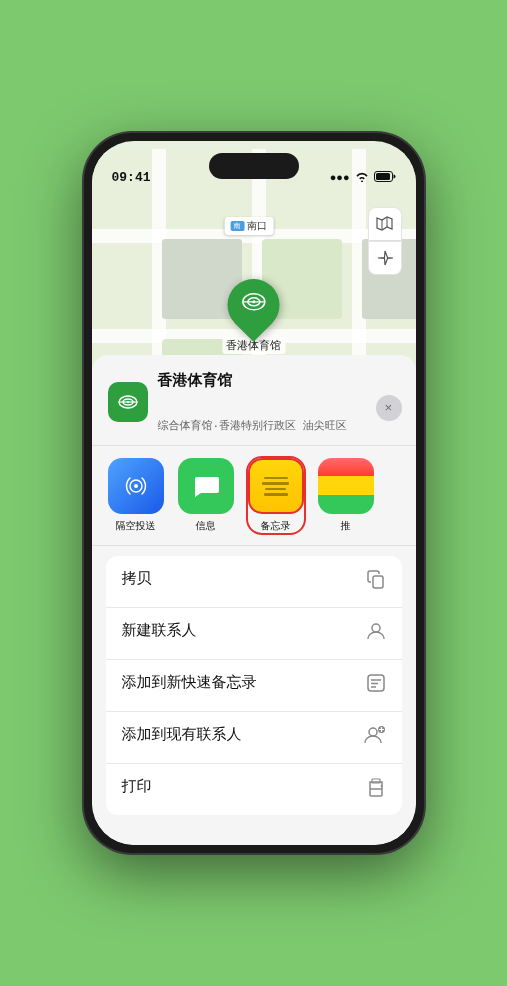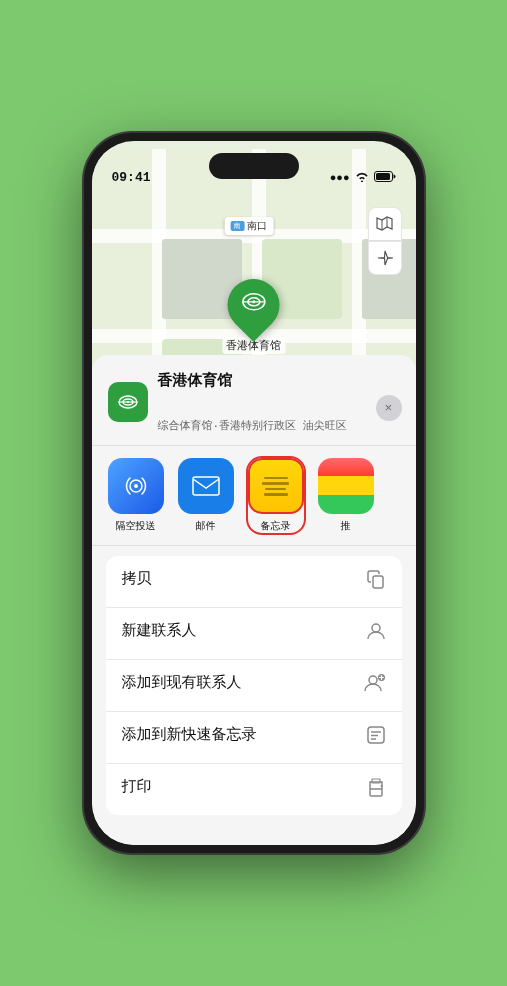--- a/index.html
+++ b/index.html
@@ -441,30 +441,29 @@
           <div class="share-icon-wrap share-icon-airdrop">
             <svg width="28" height="28" viewBox="0 0 28 28" fill="none">
               <path d="M14 8a6 6 0 1 1 0 12A6 6 0 0 1 14 8z" stroke="white" stroke-width="1.5" fill="none"></path>
               <circle cx="14" cy="14" r="2" fill="white"></circle>
               <path d="M8 6a11 11 0 0 0 0 16M20 6a11 11 0 0 1 0 16" stroke="white" stroke-width="1.5" fill="none" stroke-linecap="round"></path>
             </svg>
           </div>
           <span class="share-label">隔空投送</span>
         </div>
 
-
         <div class="share-item">
-          <div class="share-icon-wrap share-icon-mail">
-            <svg width="30" height="24" viewBox="0 0 30 24" fill="none">
-              <rect x="2" y="3" width="26" height="18" rx="2" fill="none" stroke="white" stroke-width="1.5"></rect>
-              <path d="M2 5l13 9 13-9" stroke="white" stroke-width="1.5" fill="none"></path>
+          <div class="share-icon-wrap share-icon-messages">
+            <svg width="30" height="28" viewBox="0 0 30 28" fill="none">
+              <path d="M4 5h22a2 2 0 0 1 2 2v12a2 2 0 0 1-2 2H10l-6 4V7a2 2 0 0 1 2-2z" fill="white"></path>
             </svg>
           </div>
-          <span class="share-label">邮件</span>
-        </div>
+          <span class="share-label">信息</span>
+        </div>
+
 
         <div class="share-item notes-selected">
           <div class="share-icon-wrap share-icon-notes">
             <div style="display:flex;flex-direction:column;gap:3px;padding:8px 10px;width:100%;height:100%;justify-content:center;">
               <div style="height:2.5px;background:rgba(0,0,0,0.35);border-radius:1px;width:75%;margin:0 auto;"></div>
               <div style="height:2.5px;background:rgba(0,0,0,0.35);border-radius:1px;width:85%;margin:0 auto;"></div>
               <div style="height:2.5px;background:rgba(0,0,0,0.35);border-radius:1px;width:65%;margin:0 auto;"></div>
               <div style="height:2.5px;background:rgba(0,0,0,0.35);border-radius:1px;width:75%;margin:0 auto;"></div>
             </div>
           </div>
@@ -491,43 +490,43 @@
         <div class="action-row">
           <span class="action-label">新建联系人</span>
           <span class="action-icon">
             <svg width="20" height="20" viewBox="0 0 20 20" fill="none">
               <circle cx="10" cy="7" r="4" stroke="#888" stroke-width="1.5" fill="none"></circle>
               <path d="M2 18c0-4 3.6-7 8-7s8 3 8 7" stroke="#888" stroke-width="1.5" fill="none"></path>
             </svg>
           </span>
         </div>
         <div class="action-row">
+          <span class="action-label">添加到新快速备忘录</span>
+          <span class="action-icon">
+            <svg width="20" height="20" viewBox="0 0 20 20" fill="none">
+              <rect x="2" y="2" width="16" height="16" rx="3" stroke="#888" stroke-width="1.5" fill="none"></rect>
+              <line x1="5" y1="7" x2="15" y2="7" stroke="#888" stroke-width="1.3"></line>
+              <line x1="5" y1="10.5" x2="12" y2="10.5" stroke="#888" stroke-width="1.3"></line>
+              <line x1="5" y1="14" x2="10" y2="14" stroke="#888" stroke-width="1.3"></line>
+            </svg>
+          </span>
+        </div>
+        <div class="action-row">
           <span class="action-label">添加到现有联系人</span>
           <span class="action-icon">
             <svg width="22" height="20" viewBox="0 0 22 20" fill="none">
               <circle cx="9" cy="7" r="4" stroke="#888" stroke-width="1.5" fill="none"></circle>
               <path d="M1 18c0-4 3.6-7 8-7s8 3 8 7" stroke="#888" stroke-width="1.5" fill="none"></path>
               <circle cx="17.5" cy="4.5" r="3.5" fill="#888"></circle>
               <line x1="17.5" y1="2.5" x2="17.5" y2="6.5" stroke="white" stroke-width="1.2" stroke-linecap="round"></line>
               <line x1="15.5" y1="4.5" x2="19.5" y2="4.5" stroke="white" stroke-width="1.2" stroke-linecap="round"></line>
             </svg>
           </span>
         </div>
         <div class="action-row">
-          <span class="action-label">添加到新快速备忘录</span>
-          <span class="action-icon">
-            <svg width="20" height="20" viewBox="0 0 20 20" fill="none">
-              <rect x="2" y="2" width="16" height="16" rx="3" stroke="#888" stroke-width="1.5" fill="none"></rect>
-              <line x1="5" y1="7" x2="15" y2="7" stroke="#888" stroke-width="1.3"></line>
-              <line x1="5" y1="10.5" x2="12" y2="10.5" stroke="#888" stroke-width="1.3"></line>
-              <line x1="5" y1="14" x2="10" y2="14" stroke="#888" stroke-width="1.3"></line>
-            </svg>
-          </span>
-        </div>
-        <div class="action-row">
           <span class="action-label">打印</span>
           <span class="action-icon">
             <svg width="20" height="20" viewBox="0 0 20 20" fill="none">
               <rect x="4" y="12" width="12" height="7" rx="1" stroke="#888" stroke-width="1.5" fill="none"></rect>
               <path d="M4 12V5h12v7" stroke="#888" stroke-width="1.5" fill="none"></path>
               <rect x="6" y="2" width="8" height="4" rx="0.5" stroke="#888" stroke-width="1.2" fill="none"></rect>
               <circle cx="15.5" cy="9" r="1" fill="#888"></circle>
             </svg>
           </span>
         </div>

